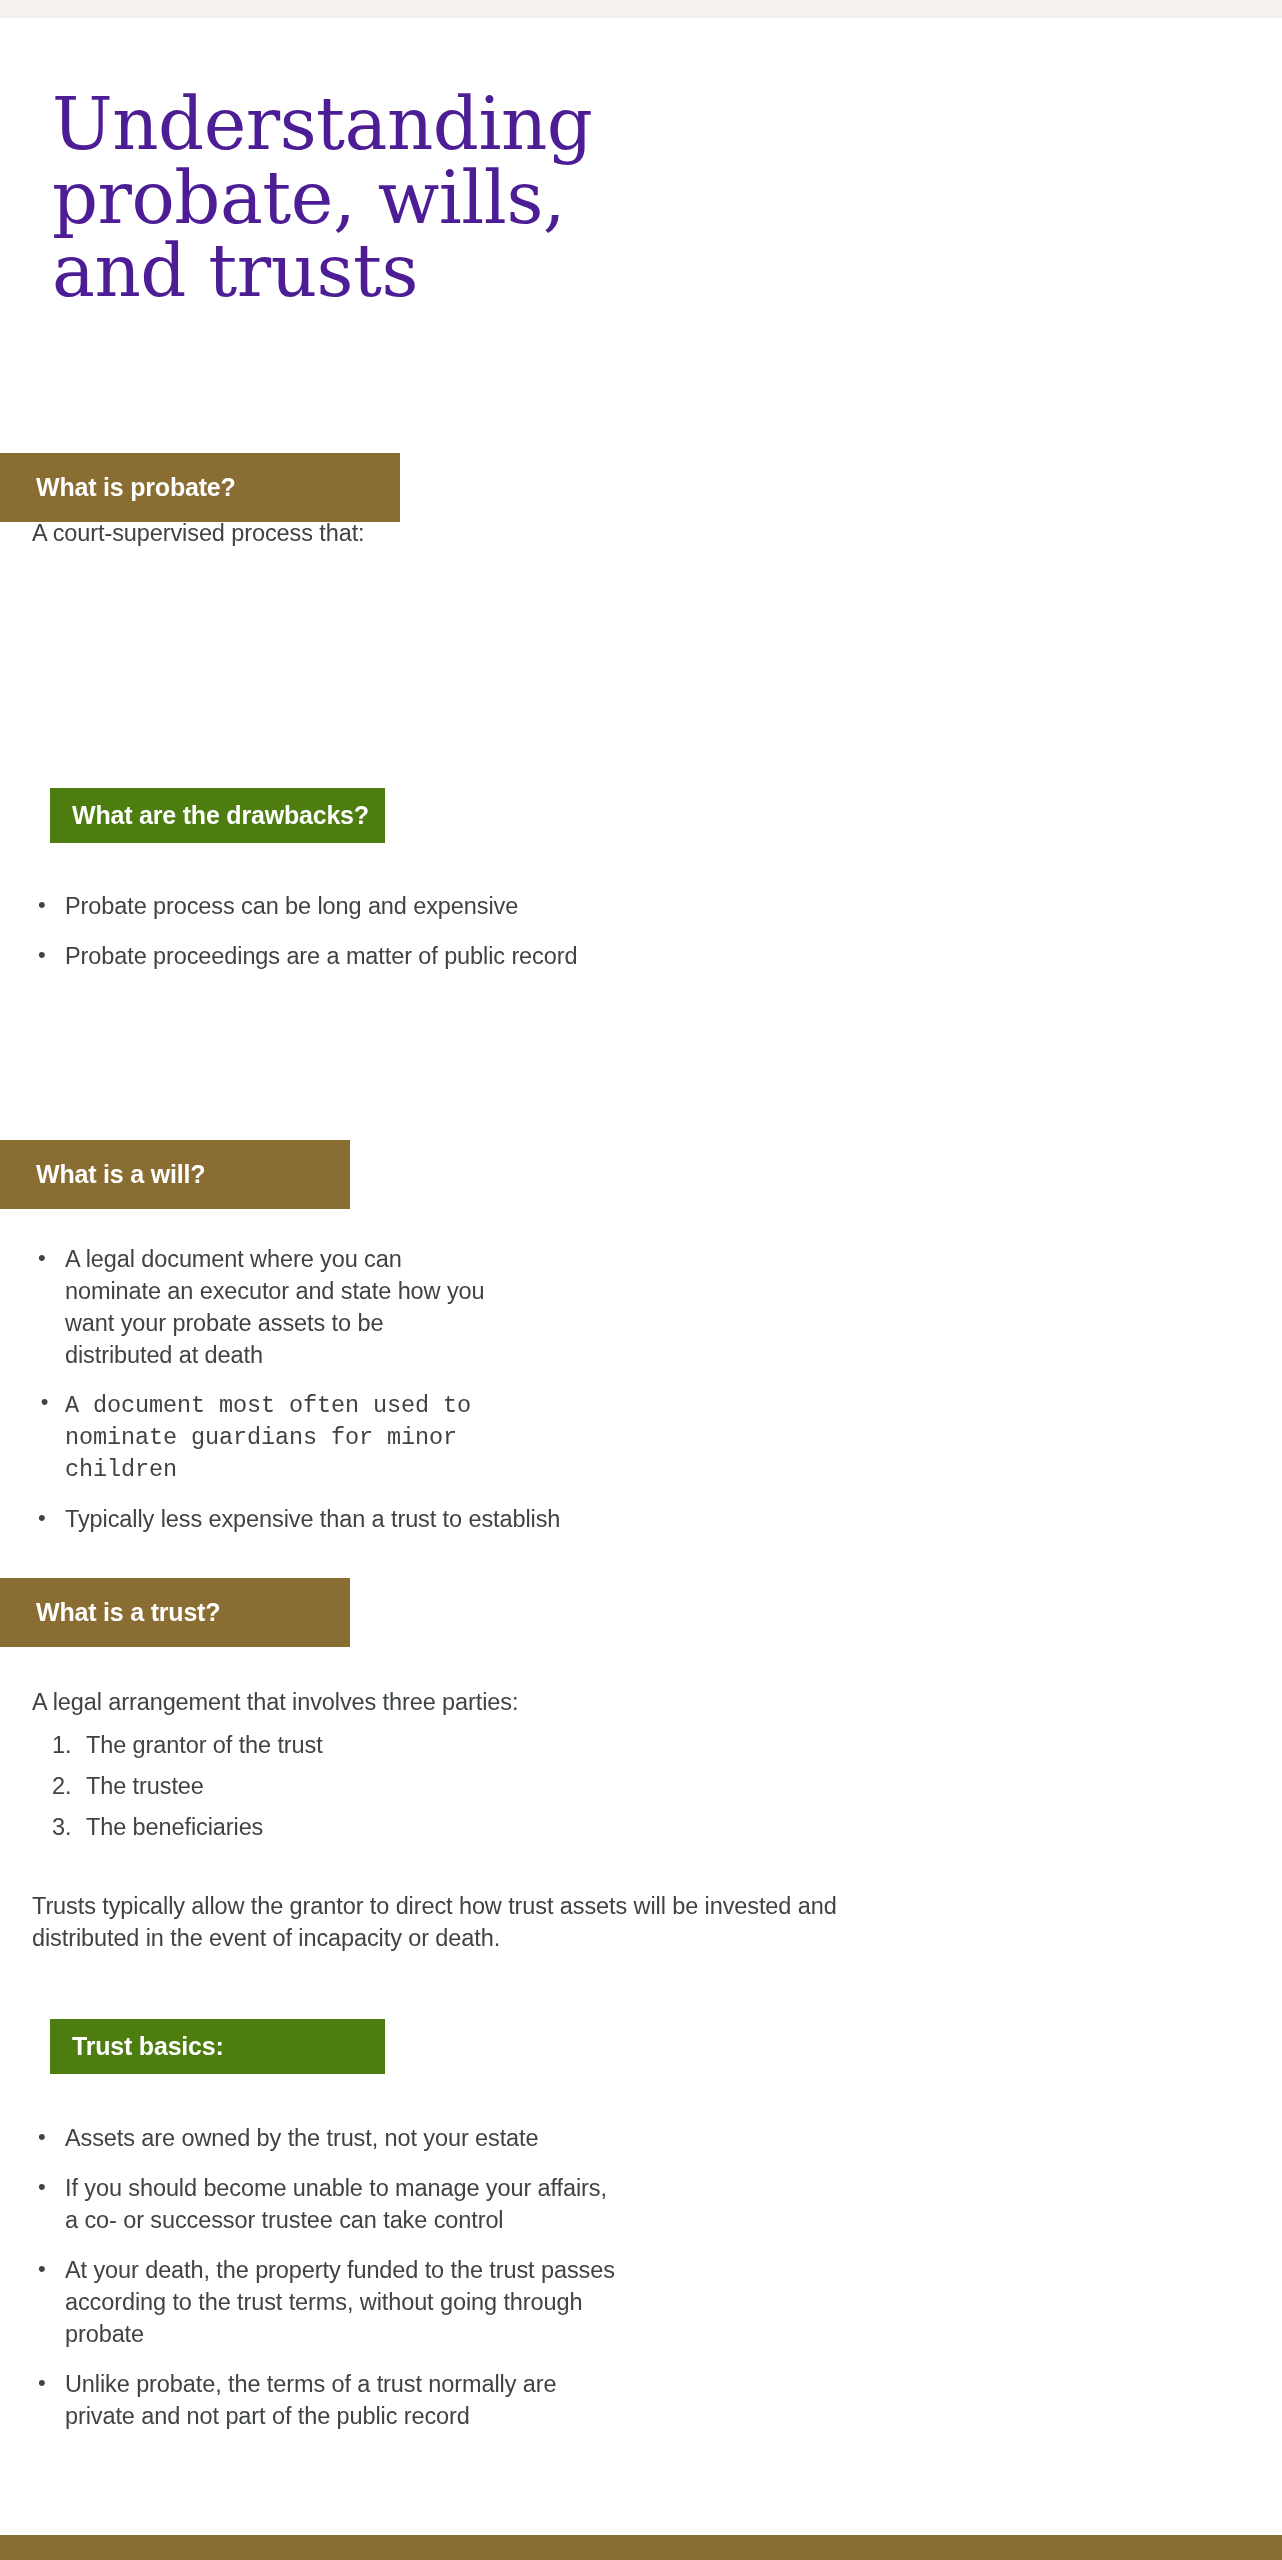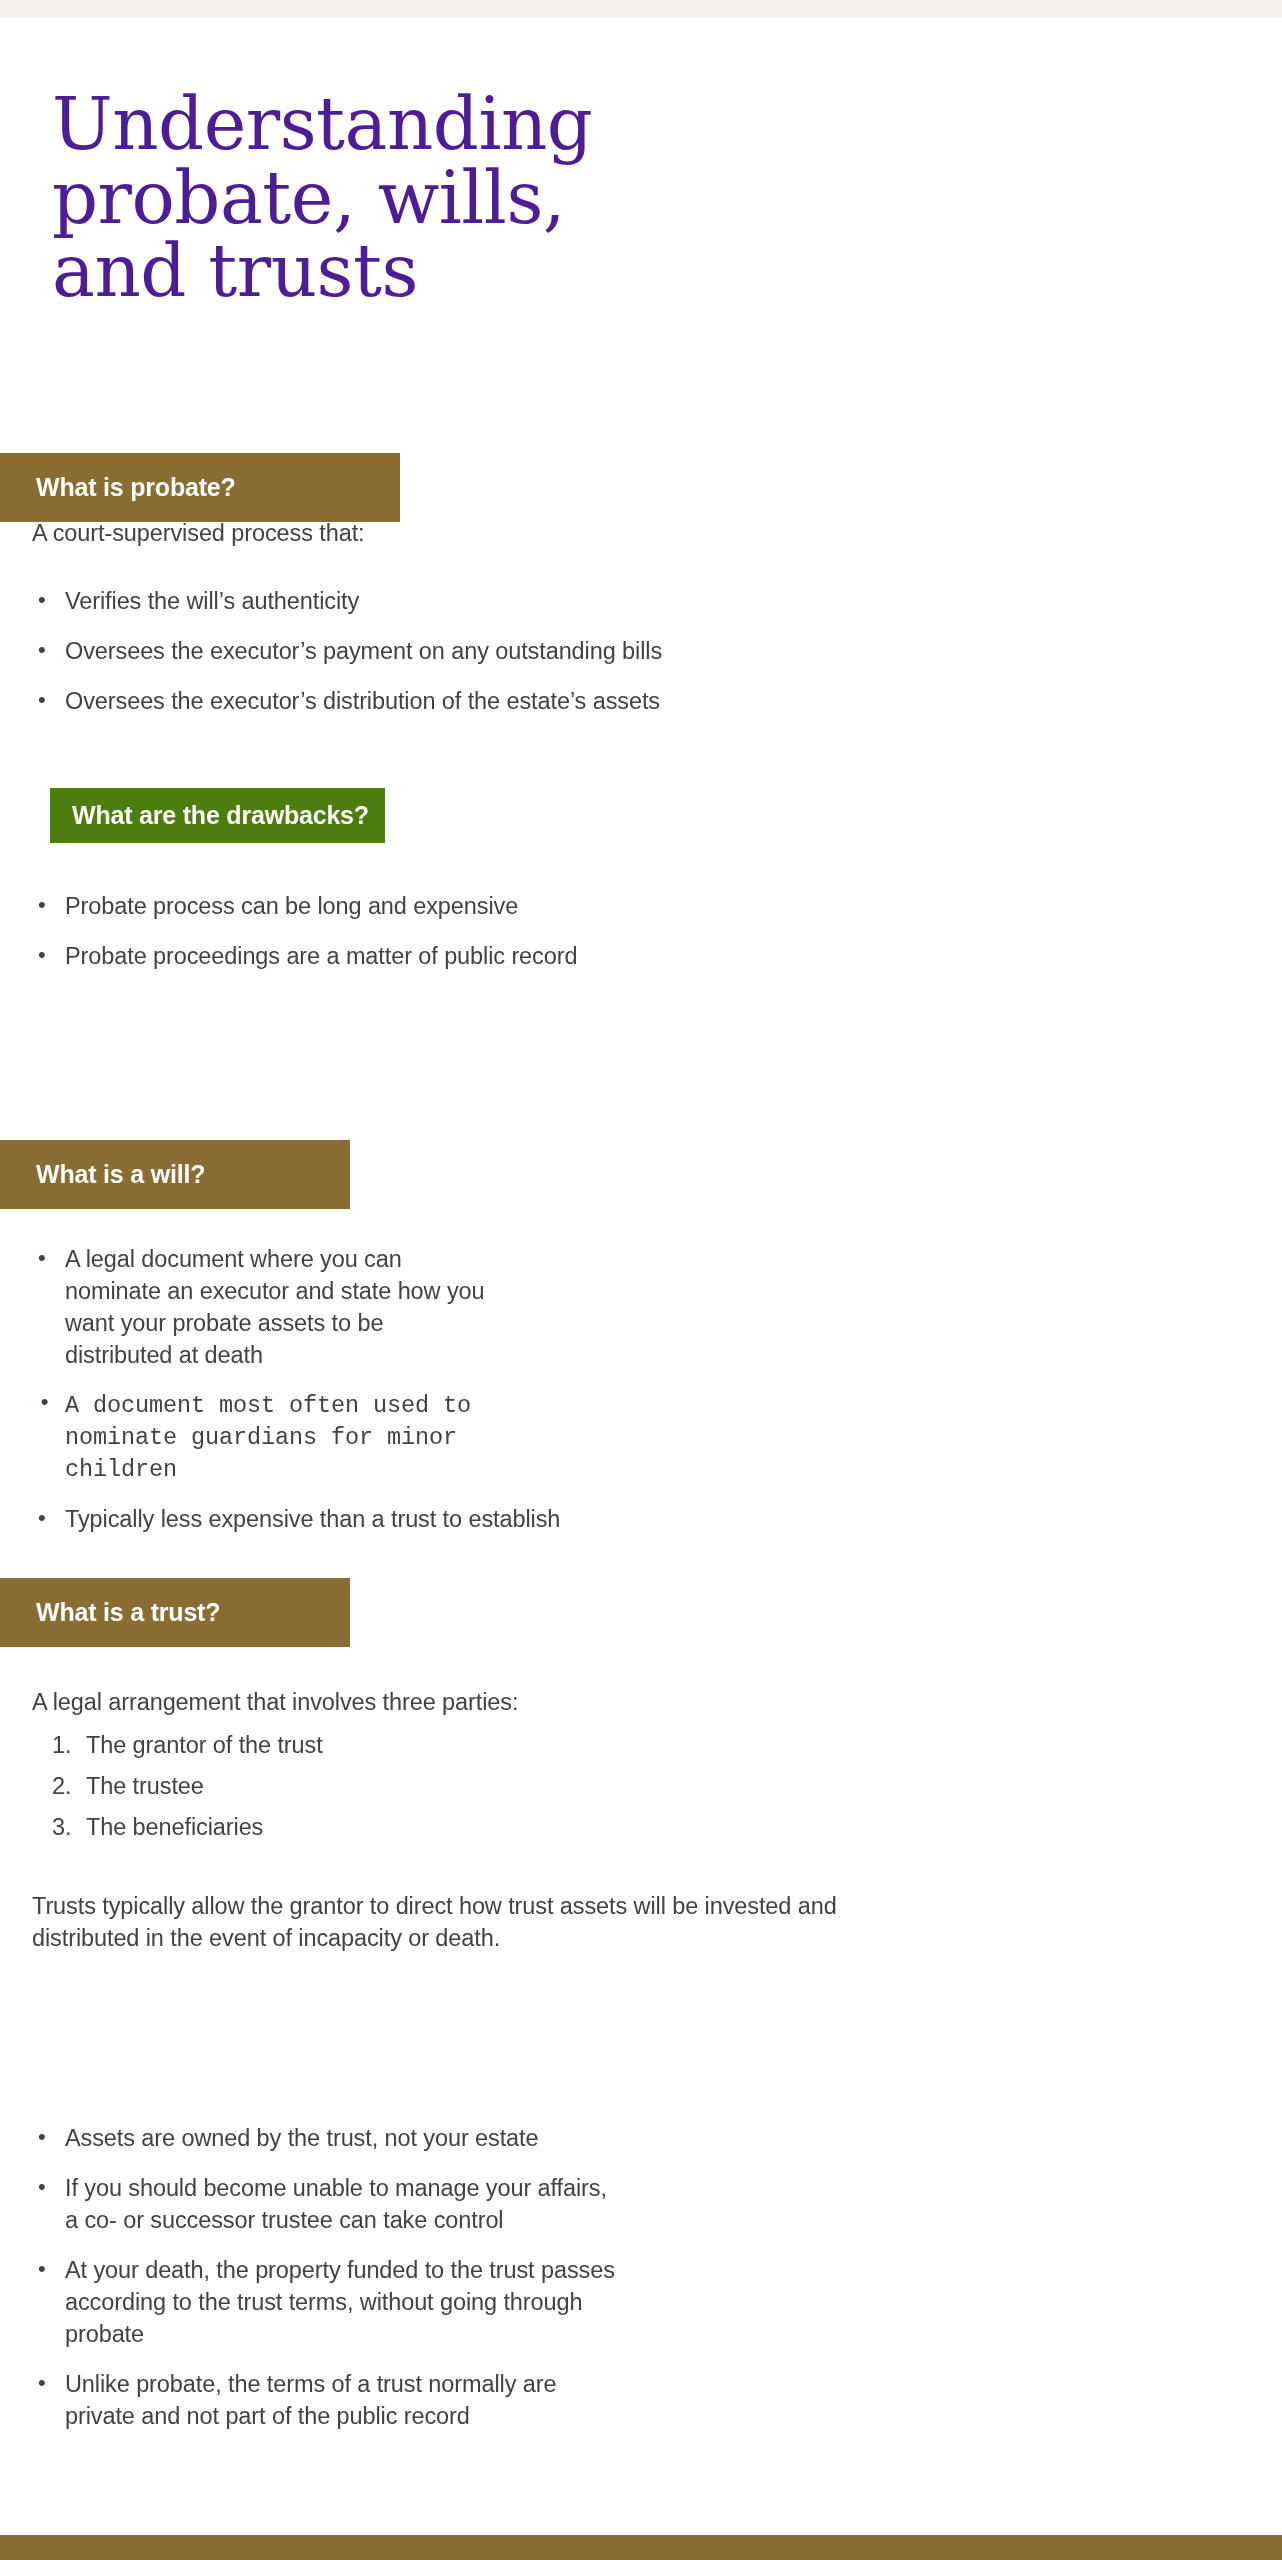--- a/index.html
+++ b/index.html
@@ -133,25 +133,20 @@
     <span class="title-line">probate, wills,</span>
     <span class="title-line">and trusts</span>
   </h1>
 
   <div class="bar brown" style="left:0px; top:435px; width:400px; height:69px;">
     <span>What is probate?</span>
   </div>
 
   <div class="para" style="left:32px; top:500px; width:820px;">A court-supervised process that:</div>
 
-  <ul class="bullets" style="left:32px; top:568px; width:830px;">
-    <li>Verifies the will’s authenticity</li>
-    <li>Oversees the executor’s payment on any outstanding bills</li>
-    <li>Oversees the executor’s distribution of the estate’s assets</li>
-  </ul>
 
   <div class="bar gray" style="left:50px; top:770px; width:335px; height:55px;">
     <span>What are the drawbacks?</span>
   </div>
 
   <ul class="bullets" style="left:32px; top:873px; width:830px;">
     <li>Probate process can be long and expensive</li>
     <li>Probate proceedings are a matter of public record</li>
   </ul>
 
@@ -172,20 +167,23 @@
   <div class="para" style="left:32px; top:1669px; width:820px;">A legal arrangement that involves three parties:</div>
 
   <ol class="numbers" style="left:52px; top:1712px; width:700px;">
     <li>The grantor of the trust</li>
     <li>The trustee</li>
     <li>The beneficiaries</li>
   </ol>
 
   <div class="para" style="left:32px; top:1873px; width:845px;">Trusts typically allow the grantor to direct how trust assets will be invested and distributed in the event of incapacity or death.</div>
 
+  <div class="bar gray" style="left:50px; top:2001px; width:335px; height:55px;">
+    <span>Trust basics:</span>
+  </div>
 
   <ul class="bullets" style="left:32px; top:2105px; width:850px;">
     <li>Assets are owned by the trust, not your estate</li>
     <li style="width:545px;">If you should become unable to manage your affairs, a co- or successor trustee can take control</li>
     <li style="width:550px;">At your death, the property funded to the trust passes according to the trust terms, without going through probate</li>
     <li style="width:545px;">Unlike probate, the terms of a trust normally are private and not part of the public record</li>
   </ul>
 
 </div>
 

